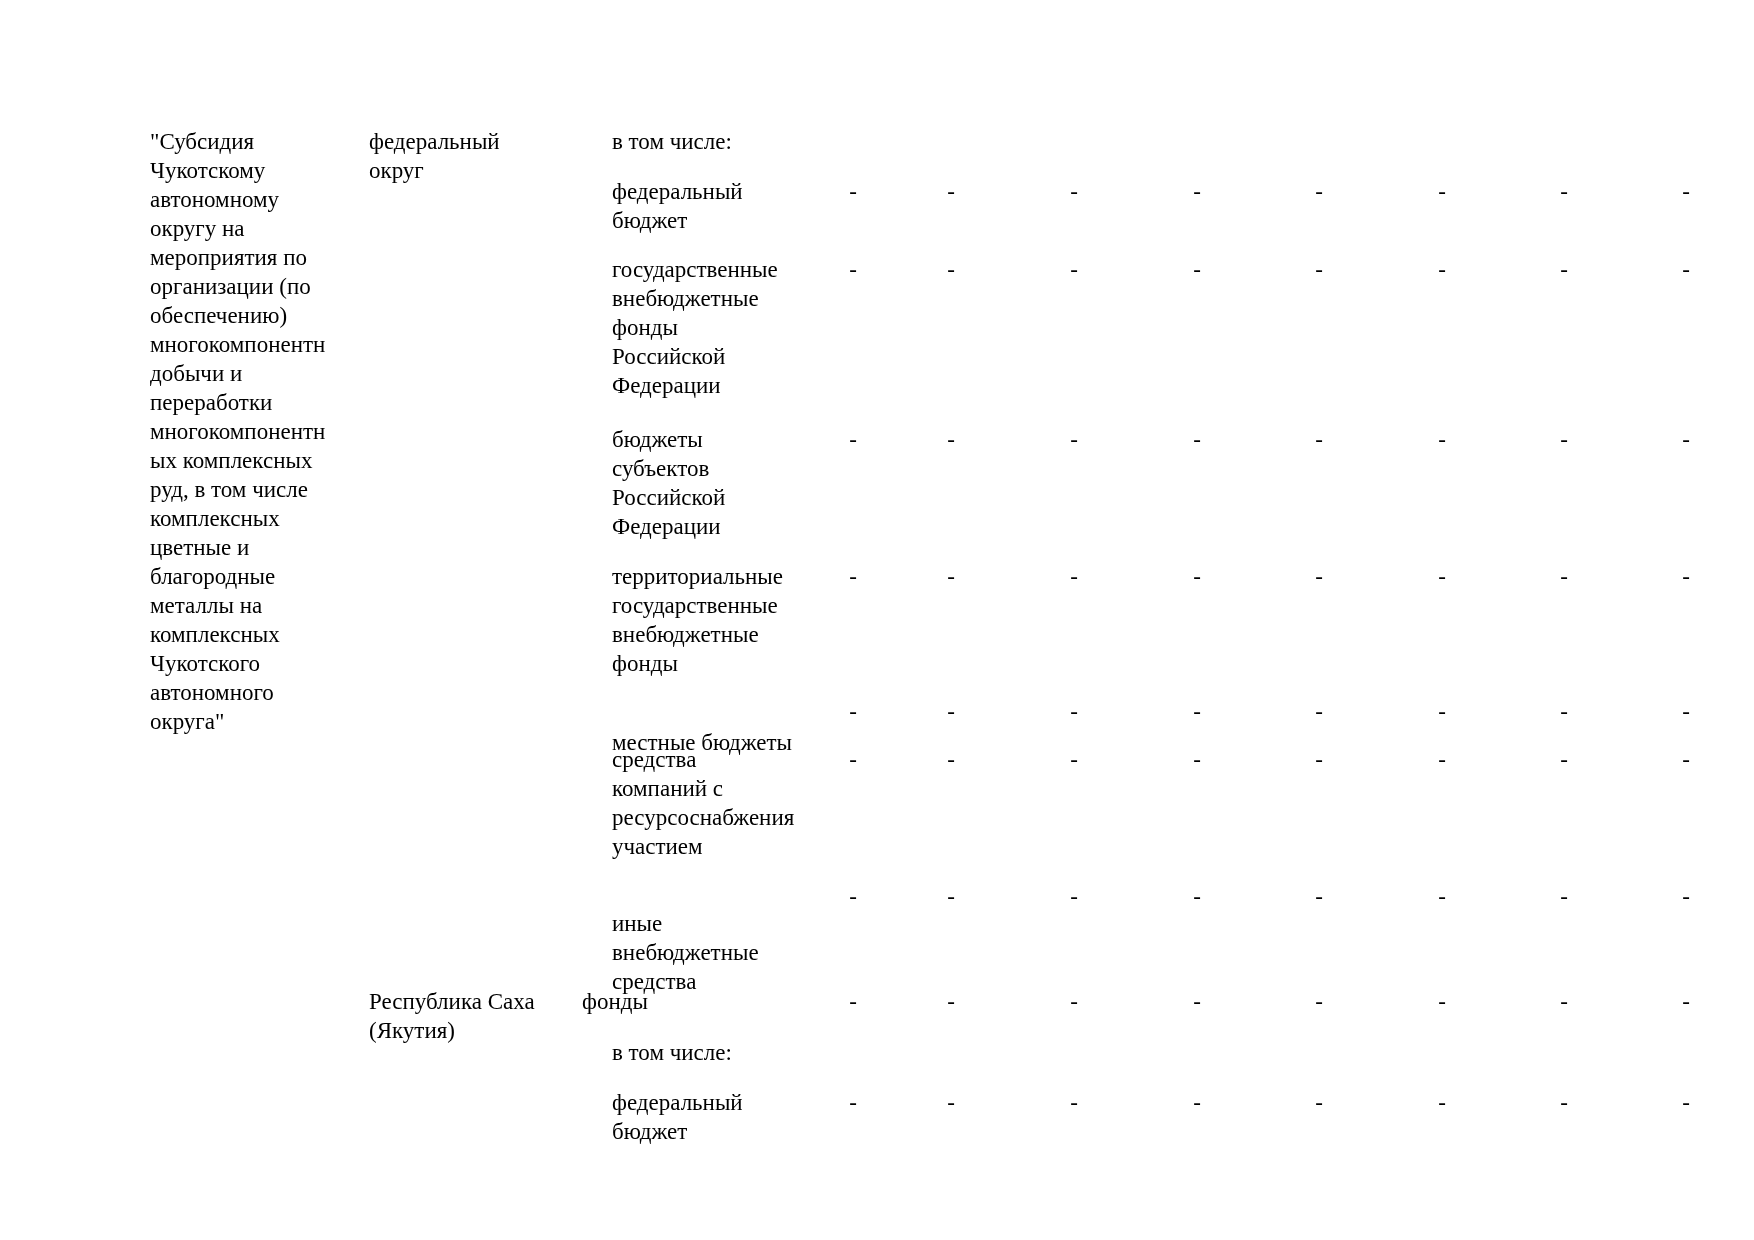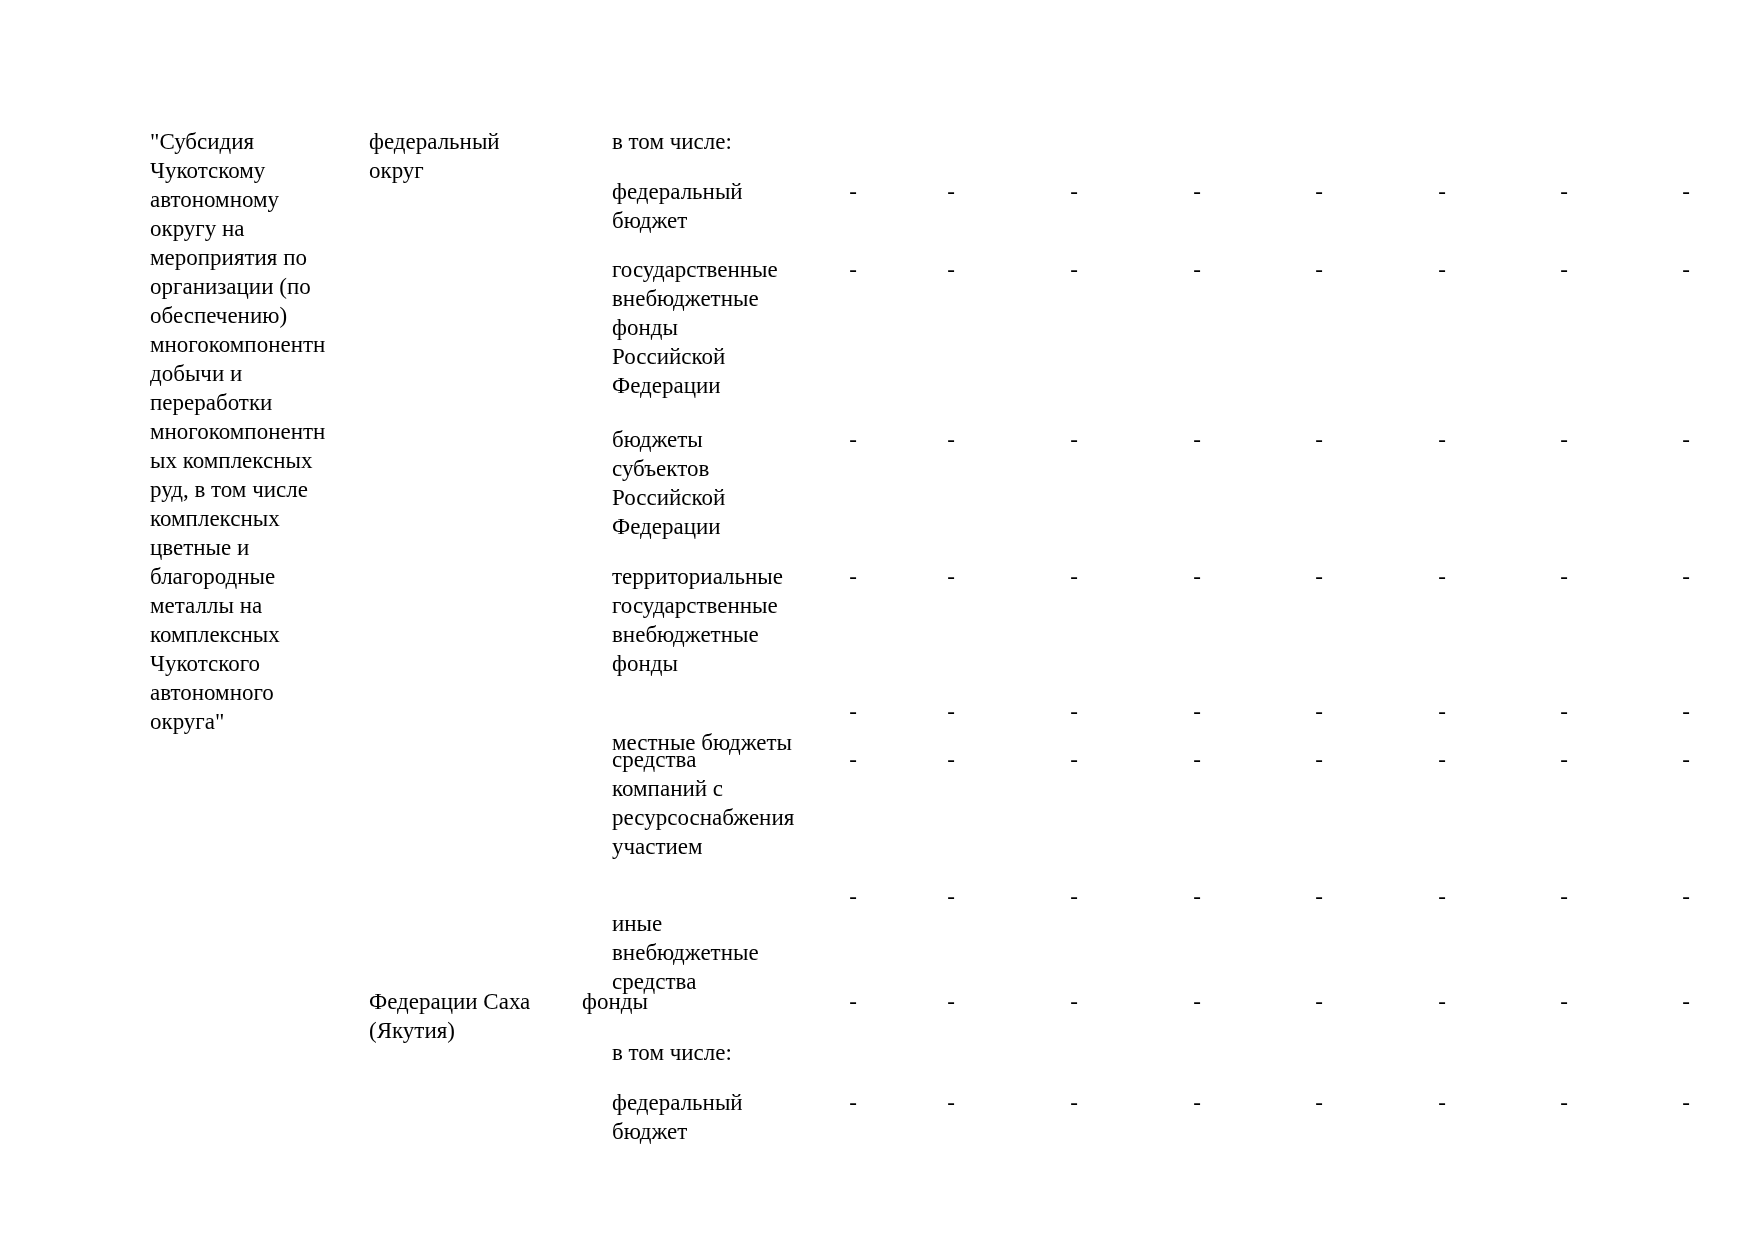--- a/index.html
+++ b/index.html
@@ -133,21 +133,21 @@
       <span class="dash" style="left: 843px; top: 882px;">-</span>
       <span class="dash" style="left: 941px; top: 882px;">-</span>
       <span class="dash" style="left: 1064px; top: 882px;">-</span>
       <span class="dash" style="left: 1187px; top: 882px;">-</span>
       <span class="dash" style="left: 1309px; top: 882px;">-</span>
       <span class="dash" style="left: 1432px; top: 882px;">-</span>
       <span class="dash" style="left: 1554px; top: 882px;">-</span>
       <span class="dash" style="left: 1676px; top: 882px;">-</span>
     </div>
   <div class="abs" id="region2" style="left:369px; top:987px;">
-      <span class="line">Федерации Саха</span>
+      <span class="line">Республика Саха</span>
       <span class="line">(Якутия)</span>
     </div>
   <div class="abs" style="left:582px; top:987px;">фонды</div>
   <div id="total2">
       <span class="dash" style="left: 843px; top: 987px;">-</span>
       <span class="dash" style="left: 941px; top: 987px;">-</span>
       <span class="dash" style="left: 1064px; top: 987px;">-</span>
       <span class="dash" style="left: 1187px; top: 987px;">-</span>
       <span class="dash" style="left: 1309px; top: 987px;">-</span>
       <span class="dash" style="left: 1432px; top: 987px;">-</span>

